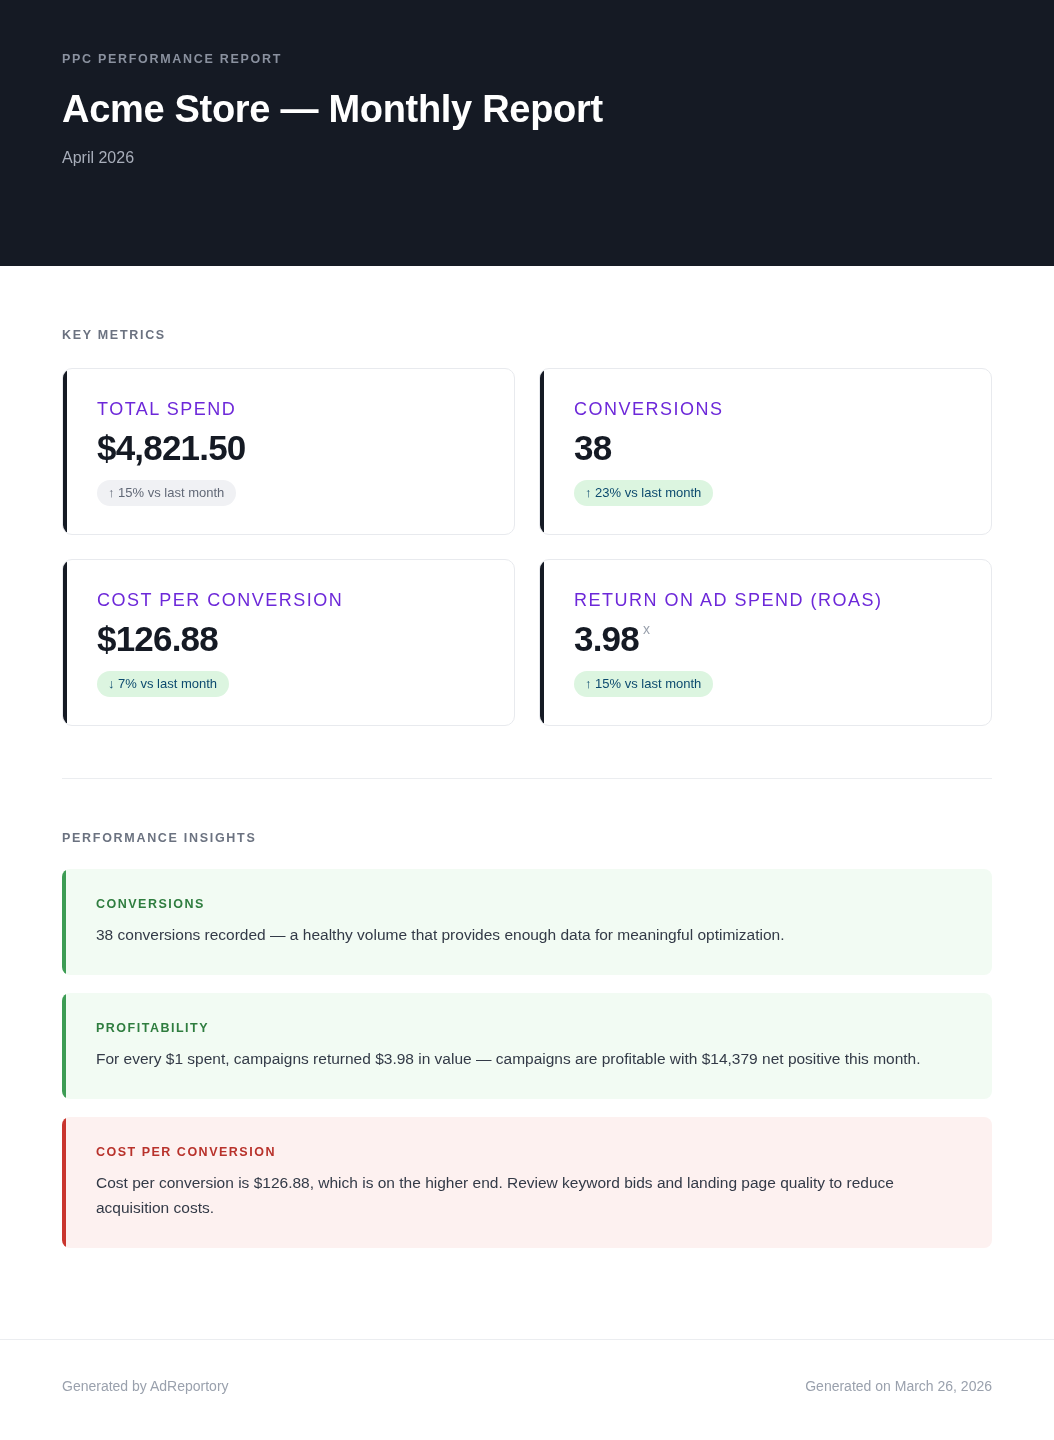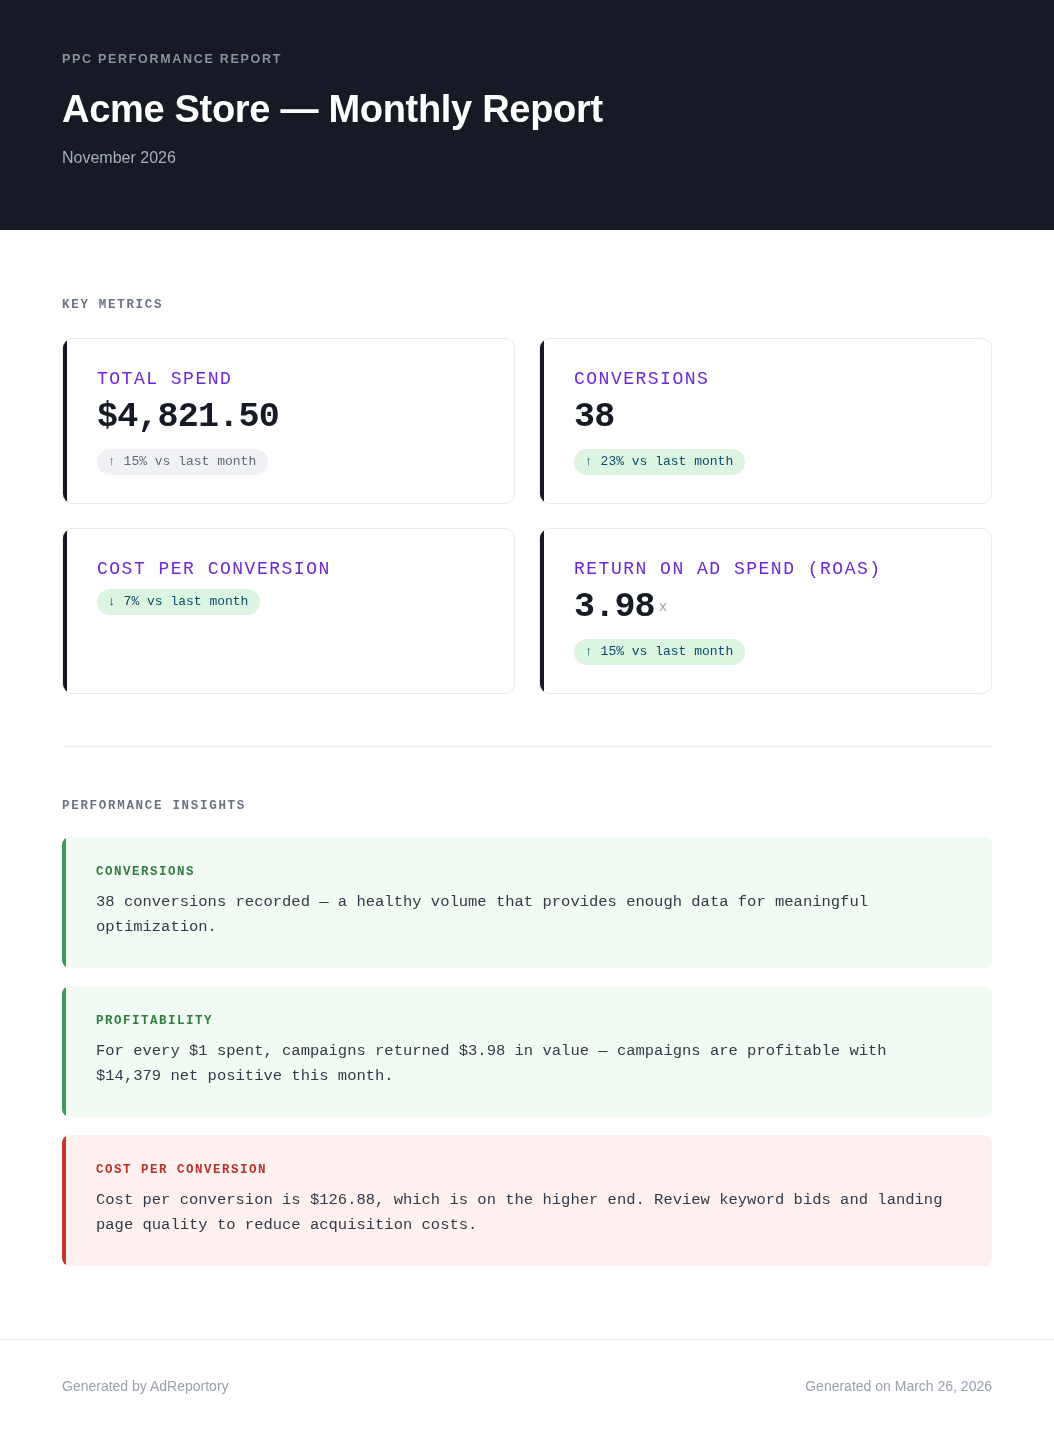--- a/index.html
+++ b/index.html
@@ -21,21 +21,21 @@
     min-height: 1440px;
     background: #ffffff;
     display: flex;
     flex-direction: column;
   }
 
   
   .report-header {
     background: #151a24;
     padding: 52px 62px 30px 62px;
-    height: 230px;
+    height: 266px;
   }
 
   .eyebrow {
     font-size: 12.5px;
     font-weight: 700;
     letter-spacing: 1.7px;
     color: #8a919f;
     text-transform: uppercase;
     margin-bottom: 22px;
   }
@@ -51,23 +51,22 @@
   }
 
   .report-period {
     font-size: 16px;
     color: #a8aeba;
     font-weight: 400;
   }
 
   
   .content {
-    padding: 8px 62px;
+    padding: 2px 62px;
     flex: 1 0 auto;
-    font-family: Liberation Mono, monospace;
   }
 
   .section-label {
     font-size: 12.5px;
     font-weight: 700;
     letter-spacing: 1.7px;
     color: #6b7280;
     text-transform: uppercase;
   }
 
@@ -102,21 +101,21 @@
     font-size: 18px;
     font-weight: 500;
     letter-spacing: 1.5px;
     color: #6d28d9;
     text-transform: uppercase;
     margin-bottom: 10px;
   }
 
   .metric-value-row {
     display: flex;
-    align-items: center;
+    align-items: flex-start;
     gap: 4px;
     margin-bottom: 13px;
   }
 
   .metric-value {
     font-size: 35px;
     font-weight: 700;
     color: #151a24;
     letter-spacing: -0.8px;
     line-height: 1.05;
@@ -210,21 +209,21 @@
   }
 </style>
 </head>
 <body>
 
 <div class="page">
 
   <header class="report-header">
     <div class="eyebrow">PPC PERFORMANCE REPORT</div>
     <h1 class="report-title">Acme Store — Monthly Report</h1>
-    <div class="report-period">November 2026</div>
+    <div class="report-period">April 2026</div>
   </header>
 
   <main class="content">
 
     <div class="section-label metrics-label">KEY METRICS</div>
 
     <section class="metrics-grid">
 
       <div class="metric-card">
         <div class="metric-label">TOTAL SPEND</div>
@@ -239,20 +238,24 @@
         <div class="metric-label">CONVERSIONS</div>
         <div class="metric-value-row">
           <span class="metric-value">38</span>
           <span class="metric-suffix"></span>
         </div>
         <span class="metric-badge positive">↑ 23% vs last month</span>
       </div>
 
       <div class="metric-card">
         <div class="metric-label">COST PER CONVERSION</div>
+        <div class="metric-value-row">
+          <span class="metric-value">$126.88</span>
+          <span class="metric-suffix"></span>
+        </div>
         <span class="metric-badge positive">↓ 7% vs last month</span>
       </div>
 
       <div class="metric-card">
         <div class="metric-label">RETURN ON AD SPEND (ROAS)</div>
         <div class="metric-value-row">
           <span class="metric-value">3.98</span>
           <span class="metric-suffix">x</span>
         </div>
         <span class="metric-badge positive">↑ 15% vs last month</span>

